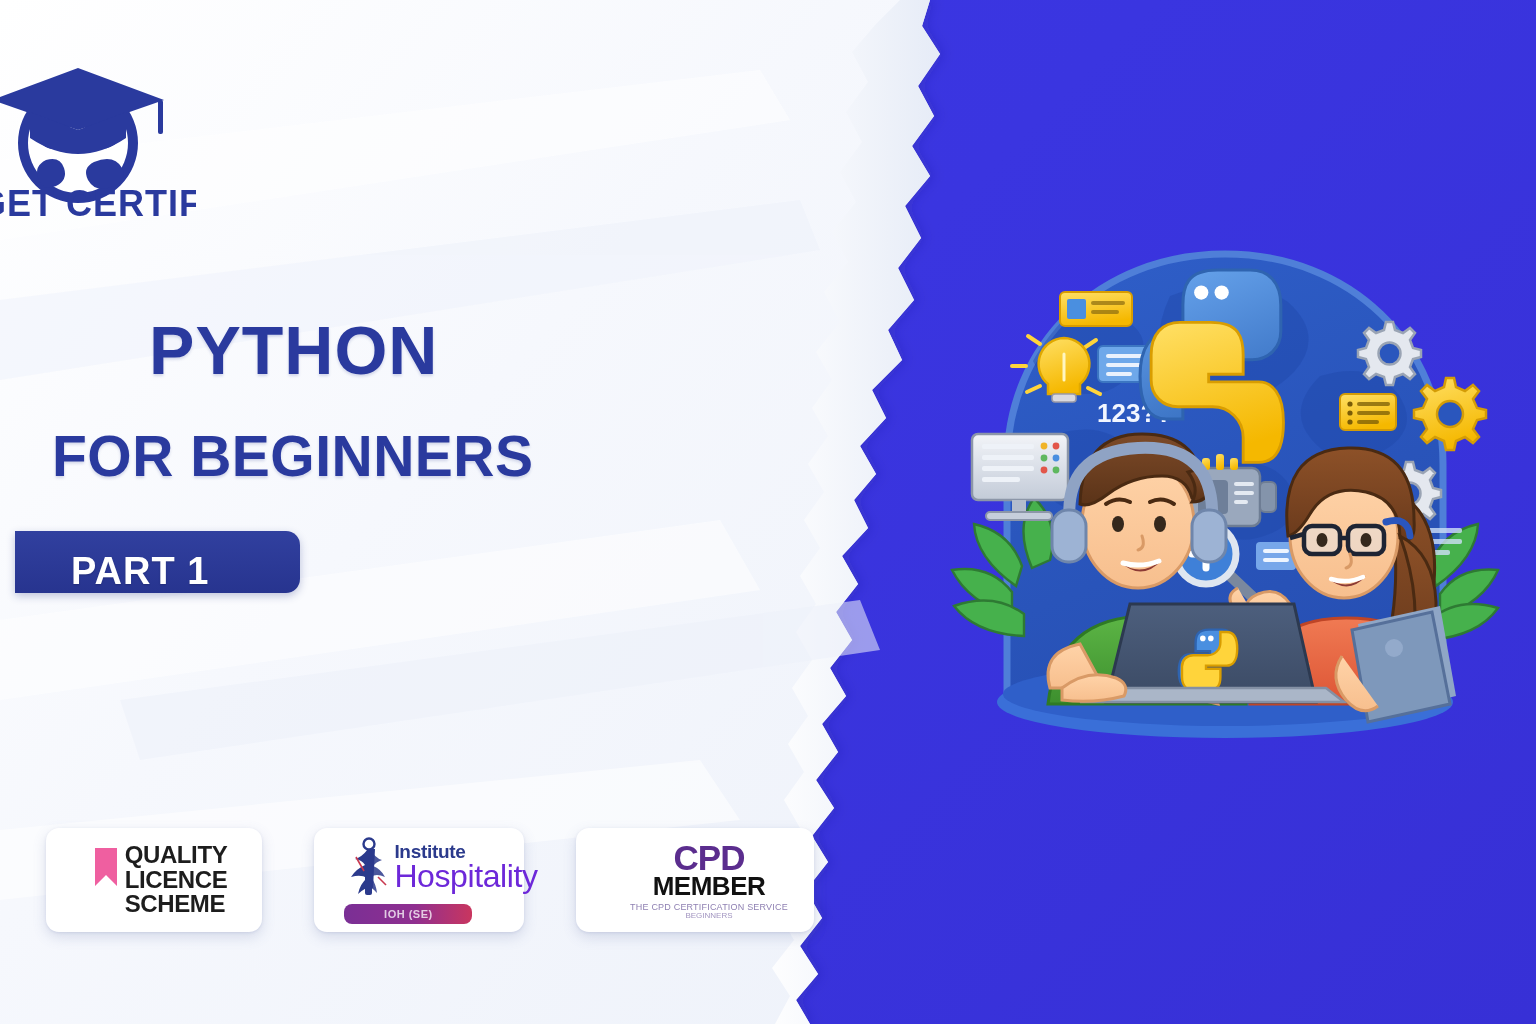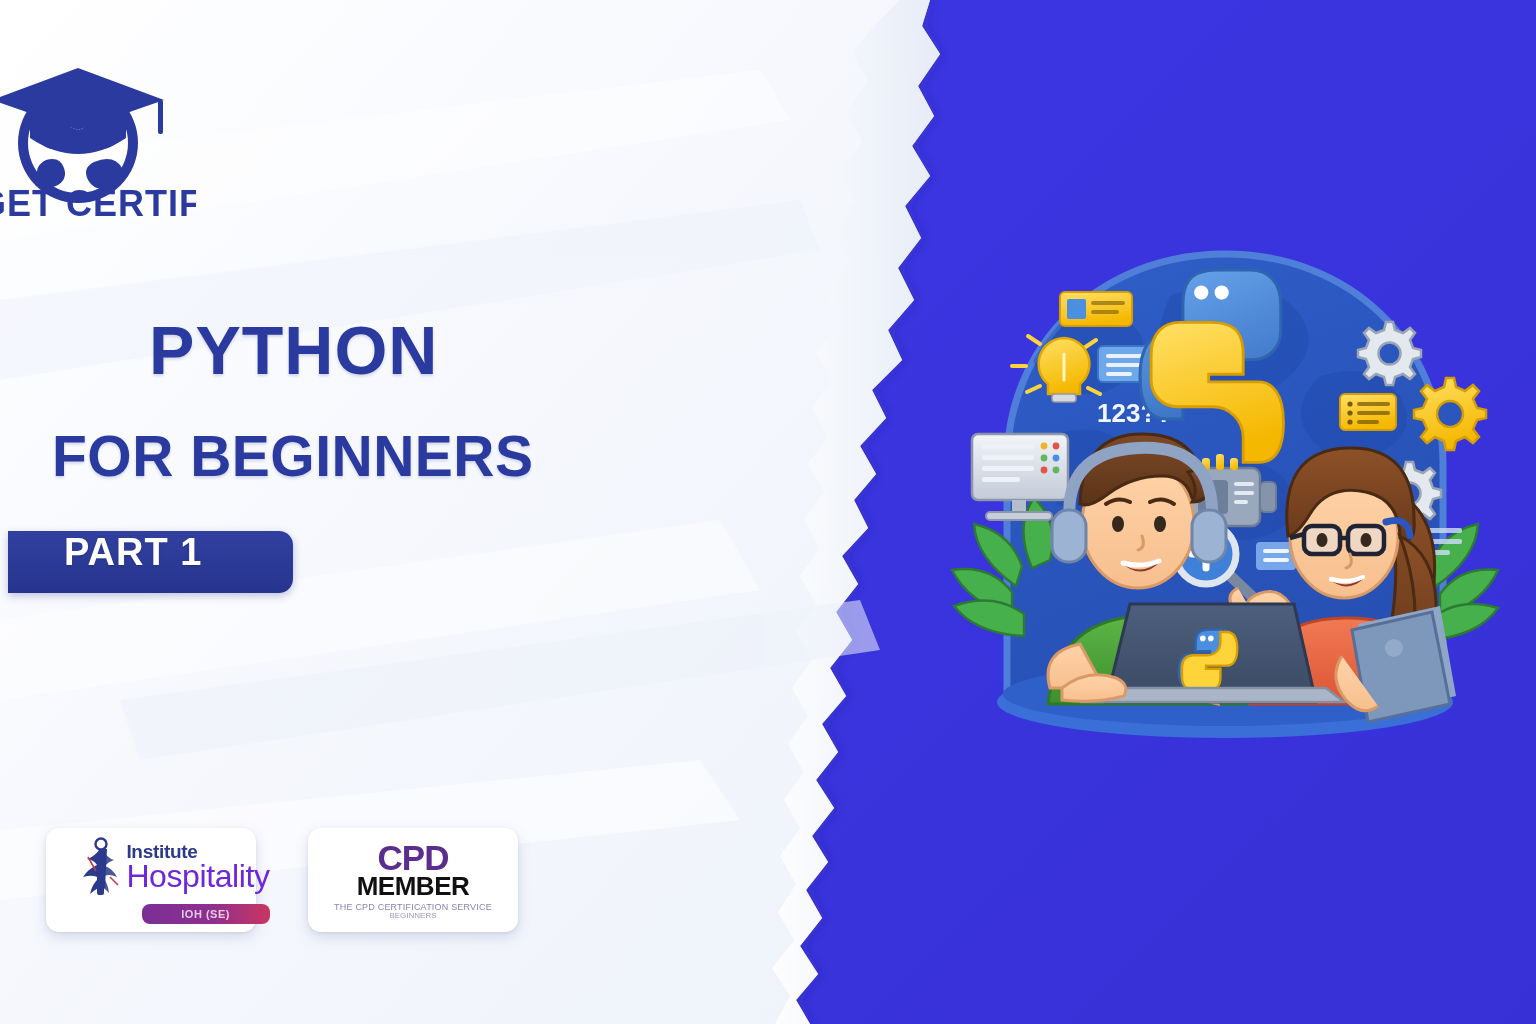--- a/index.html
+++ b/index.html
@@ -32,50 +32,50 @@
     line-height:1;margin:0 0 44px 2px;
     text-shadow:0 2px 3px rgba(40,55,140,.18);
     text-align:center;
   }
   .t-sub{
     font-size:57px;font-weight:bold;color:#2a3a9e;letter-spacing:.5px;
     line-height:1;margin:0;
     text-shadow:0 2px 3px rgba(40,55,140,.18);
   }
   .part-badge{
-    position:absolute;left:8px;top:531px;width:285px;height:62px;
+    position:absolute;left:15px;top:531px;width:285px;height:62px;
     background:linear-gradient(180deg,#31409f 0%,#27348f 100%);
     border-radius:0 14px 14px 0;
     box-shadow:0 3px 8px rgba(35,50,130,.28);
-    display:flex;align-items:flex-start;
+    display:flex;align-items:flex-end;
   }
   .part-badge span{
     color:#ffffff;font-size:38px;font-weight:bold;letter-spacing:1px;
     margin-left:56px;text-shadow:0 1px 2px rgba(0,0,0,.18);
   }
 
   
   .accred{position:absolute;left:46px;top:828px;display:flex;gap:52px;}
   .card{
     background:#fff;border-radius:13px;
     box-shadow:0 5px 14px rgba(90,105,160,.20), 0 1px 3px rgba(90,105,160,.14);
     display:flex;align-items:center;justify-content:center;
   }
   .card-qls{width:216px;height:104px;padding:0;}
   .card-ih{width:210px;height:104px;}
-  .card-cpd{width:210px;height:104px;}
+  .card-cpd{width:210px;height:104px;padding-left:28px;}
 
   .qls-inner{display:flex;align-items:flex-start;gap:8px;padding-left:14px;}
   .qls-ribbon{width:22px;height:38px;margin-top:5px;flex:none;}
   .qls-text{
     font-size:24px;font-weight:bold;color:#1d1d1d;line-height:1.03;
     letter-spacing:-0.4px;
   }
 
-  .ih-inner{display:flex;flex-direction:column;align-items:flex-end;width:100%;margin-left:44px;}
+  .ih-inner{display:flex;flex-direction:column;align-items:flex-start;width:100%;margin-left:44px;}
   .ih-row{display:flex;align-items:center;gap:2px;}
   .ih-words{display:flex;flex-direction:column;line-height:.98;}
   .ih-w1{font-size:19px;font-weight:bold;color:#2b3a8c;letter-spacing:-.3px;}
   .ih-w2{font-size:32px;font-weight:normal;color:#6d28d9;letter-spacing:-.4px;}
   .ih-banner{
     width:128px;height:20px;margin-top:5px;
     background:linear-gradient(90deg,#7a2f95 0%,#8f2f90 55%,#c9365f 100%);
     border-radius:8px;display:flex;align-items:center;justify-content:center;
   }
   .ih-banner span{font-size:11px;color:#fff;font-weight:bold;opacity:.75;letter-spacing:.5px;}
@@ -174,20 +174,32 @@
     <div class="t-python">PYTHON</div>
     <div class="t-sub">FOR BEGINNERS</div>
   </div>
 
   <div class="part-badge">
     <span>PART 1</span>
   </div>
 
   <div class="accred">
 
+    <div class="card card-qls">
+      <div class="qls-inner">
+        <svg class="qls-ribbon" viewBox="0 0 22 38" xmlns="http://www.w3.org/2000/svg">
+          <path fill="#ef5fa0" d="M0,0 H22 V38 L11,27 L0,38 Z"></path>
+        </svg>
+        <div class="qls-text">
+          <div>QUALITY</div>
+          <div>LICENCE</div>
+          <div>SCHEME</div>
+        </div>
+      </div>
+    </div>
 
     <div class="card card-ih">
       <div class="ih-inner">
         <div class="ih-row">
           <svg width="48" height="62" viewBox="0 0 48 62" xmlns="http://www.w3.org/2000/svg">
             <g fill="#2b3a8c">
               <circle cx="25" cy="7" r="5.5" fill="none" stroke="#2b3a8c" stroke-width="2.4"></circle>
               <path d="M24,12 q-6,8 -13,10 q7,1 10,6 q-9,4 -14,12 q10,-3 16,1 q-7,6 -9,16 q9,-8 15,-6 l2,-39 z"></path>
               <path d="M26,12 q5,9 12,11 q-6,2 -9,6 q8,3 12,11 q-9,-4 -14,0 q5,7 6,16 q-8,-9 -13,-6 z" opacity=".85"></path>
               <rect x="21" y="28" width="7" height="30" rx="2"></rect>

